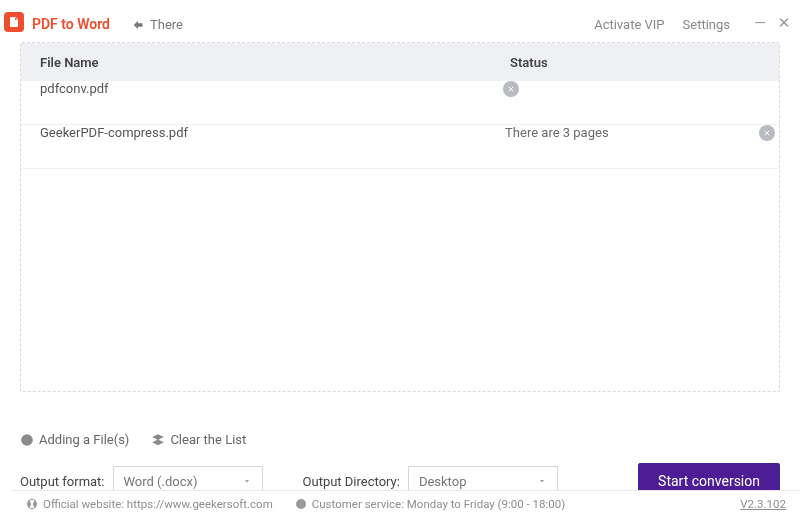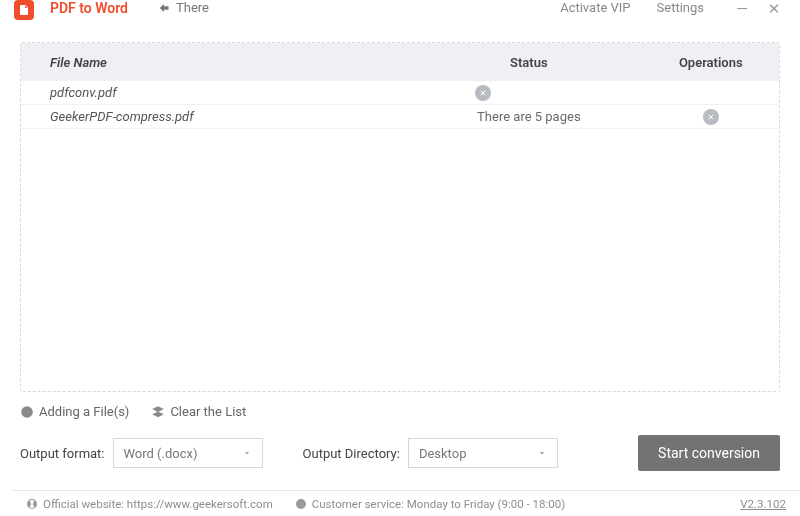--- a/index.html
+++ b/index.html
@@ -1,51 +1,51 @@
 <!DOCTYPE html>
 <html><head>
   <meta charset="utf-8">
   <style>
     * { margin:0; padding:0; box-sizing:border-box; font-family:-apple-system,BlinkMacSystemFont,"Segoe UI",Roboto,Arial,sans-serif; }
     body { width:800px; height:516px; background:#fff; color:#333; font-size:13px; overflow:hidden; }
 
     
-    .topbar { display:flex; align-items:flex-start; height:32px; padding:0 14px;gap:8px; }
+    .topbar { display:flex; align-items:flex-end; height:32px; padding:0 4px; }
     .logo { width:20px; height:20px; border-radius:4px; background:#f04d2e; display:flex; align-items:center; justify-content:center; margin-right:8px; }
     .logo svg { fill:#fff; }
     .title { color:#f04d2e; font-weight:600; font-size:14px; }
     .return { display:flex; align-items:center; color:#777; margin-left:22px; cursor:pointer; font-size:13px; }
     .return svg { fill:#777; margin-right:4px; }
     .spacer { flex:1; }
     .toplink { color:#888; font-size:13px; margin-right:18px; cursor:pointer; }
     .winbtn { width:24px; text-align:center; color:#999; cursor:pointer; font-size:15px; }
 
     
     .panel { margin:10px 20px 0 20px; border:1px dashed #d9d9d9; border-radius:2px; height:350px; display:flex; flex-direction:column; overflow:hidden; }
     .thead { display:flex; background:#eef0f3; height:38px; align-items:center; font-weight:600; color:#444; font-size:13px; }
-    .col-file { flex:0 0 52%; padding-left:29px;font-style:italic; }
+    .col-file { flex:0 0 52%; padding-left:19px; }
     .col-status { flex:0 0 30%; text-align:center; }
     .col-op { flex:0 0 18%; text-align:center; }
-    .row { display:flex; align-items:center; height:24px; border-bottom:1px solid #f1f1f1; color:#6b6b6b; font-size:13px; }
+    .row { display:flex; align-items:flex-start; height:44px; border-bottom:1px solid #f1f1f1; color:#6b6b6b; font-size:13px;gap:28px; }
     .row .col-file { color:#555; }
     .del { display:inline-flex; width:16px; height:16px; border-radius:50%; background:#b8bcc2; align-items:center; justify-content:center; cursor:pointer; }
     .del svg { fill:#fff; }
 
     
     .listactions { display:flex; align-items:center; margin:12px 20px 0 20px; color:#666; font-size:13px; }
-    .listactions .act { display:flex; align-items:center; margin-right:22px; cursor:pointer; }
+    .listactions .act { display:flex; align-items:center; margin-right:22px; cursor:pointer;margin-top:28px; }
     .listactions .act svg { fill:#8a8a8a; margin-right:5px; }
 
     
     .outrow { display:flex; align-items:center; margin:16px 20px 0 20px; }
     .lbl { color:#444; font-size:13px; margin-right:8px; }
     .select { border:1px solid #d7d7d7; height:30px; min-width:150px; display:flex; align-items:center; padding:0 10px; color:#777; font-size:13px; cursor:pointer; justify-content:space-between; }
     .select svg { fill:#8b8b8b; }
     .gap { width:40px; }
-    .startbtn { margin-left:auto; background:#737373; color:#fff; border:none; height:36px; padding:0 20px; font-size:14px; border-radius:2px; cursor:pointer; }
+    .startbtn { margin-left:auto; background:#4c1d95; color:#fff; border:none; height:36px; padding:0 20px; font-size:14px; border-radius:2px; cursor:pointer; }
 
     
     .footer { position:absolute; bottom:0; left:12px; right:0; height:26px; border-top:1px solid #e9e9e9; display:flex; align-items:center; padding:0 14px; color:#8e8e8e; font-size:11.5px; background:#fff; }
     .footer .fitem { display:flex; align-items:center; margin-right:22px; }
     .footer svg { fill:#9a9a9a; margin-right:5px; }
     .ver { margin-left:auto;text-decoration:underline; }
   </style>
 </head>
 <body>
 
@@ -66,34 +66,33 @@
   <span class="toplink">Activate VIP</span>
   <span class="toplink">Settings</span>
   <span class="winbtn">—</span>
   <span class="winbtn">✕</span>
 </div>
 
 <div class="panel">
   <div class="thead">
     <div class="col-file">File Name</div>
     <div class="col-status">Status</div>
-    <div class="col-op">Operations</div>
   </div>
   <div id="rows">
       <div class="row">
         <div class="col-file">pdfconv.pdf</div>
         <div class="col-op"><span class="del">
             <svg width="8" height="8" viewBox="0 0 24 24">
               <path d="M18 6L6 18M6 6l12 12" stroke="#fff" stroke-width="3" stroke-linecap="round"></path>
             </svg>
           </span></div>
       </div>
       <div class="row">
         <div class="col-file">GeekerPDF-compress.pdf</div>
-        <div class="col-status">There are 5 pages</div>
+        <div class="col-status">There are 3 pages</div>
         <div class="col-op"><span class="del">
             <svg width="8" height="8" viewBox="0 0 24 24">
               <path d="M18 6L6 18M6 6l12 12" stroke="#fff" stroke-width="3" stroke-linecap="round"></path>
             </svg>
           </span></div>
       </div>
     </div>
 </div>
 
 <div class="listactions">

